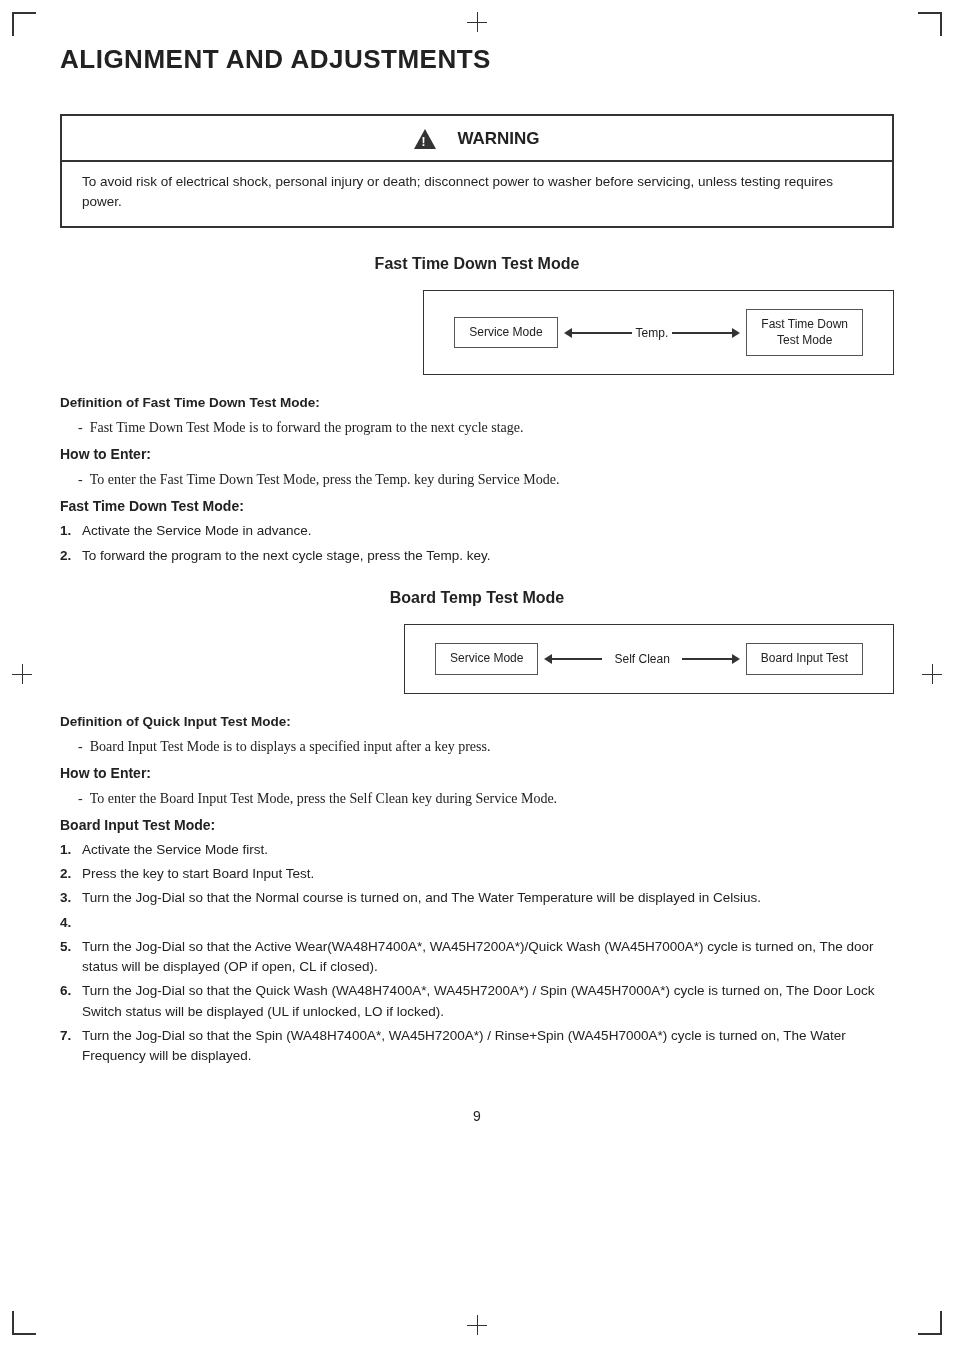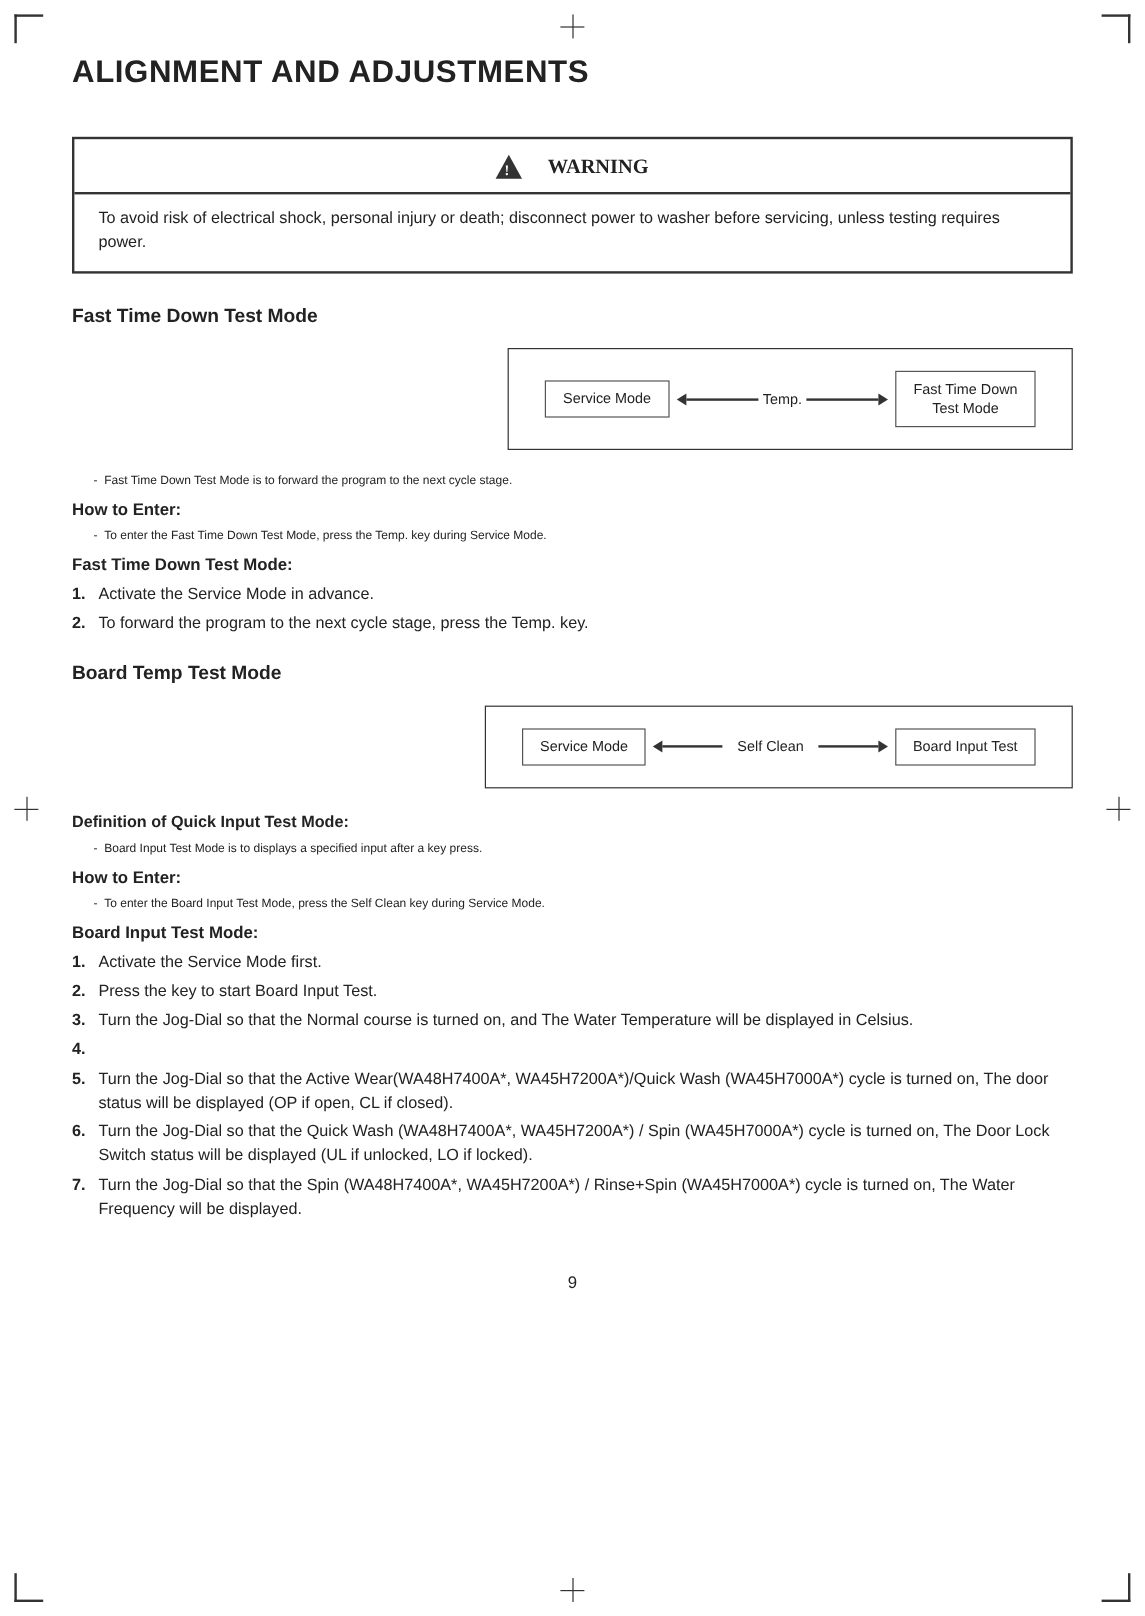--- a/index.html
+++ b/index.html
@@ -59,21 +59,20 @@
     .warning-header {
       display: flex;
       align-items: center;
       justify-content: center;
       padding: 10px 0 8px 0;
       border-bottom: 2px solid #333;
       margin-bottom: 10px;
       font-size: 17px;
       font-weight: bold;
       gap: 17px;
-      font-family: Liberation Serif, serif;
     }
     .warning-triangle {
       display: inline-block;
       width: 0;
       height: 0;
       border-left: 11px solid transparent;
       border-right: 11px solid transparent;
       border-bottom: 20px solid #333;
       position: relative;
       margin-right: 4px;
@@ -91,20 +90,21 @@
       padding: 0 20px;
       font-size: 13.5px;
       line-height: 1.5;
     }
 
     h2.section-title {
       font-size: 16px;
       font-weight: bold;
       margin-bottom: 14px;
       margin-top: 0;
+      text-align: center;
     }
 
     
     .diagram-container {
       display: flex;
       justify-content: flex-end;
       margin-bottom: 18px;
     }
     .diagram-box {
       border: 1.5px solid #333;
@@ -159,21 +159,22 @@
       margin-bottom: 4px;
     }
     .section-subtitle {
       font-weight: bold;
       margin-top: 6px;
       margin-bottom: 4px;
     }
     .dash-item {
       padding-left: 18px;
       margin-bottom: 4px;
-      font-size: 10px;
+      font-size: 14px;
+      font-family: Liberation Serif, serif;
     }
     .numbered-item {
       padding-left: 0;
       margin-bottom: 4px;
       font-size: 13.5px;
       display: flex;
       gap: 4px;
     }
     .numbered-item .num {
       font-weight: bold;
@@ -227,20 +228,21 @@
         <div class="line-h" style="width:60px;"></div>
         <div class="arrowhead-right"></div>
       </div>
       <div class="diagram-node">
         <span>Fast Time Down</span><br>
         <span>Test Mode</span>
       </div>
     </div>
   </div>
 
+  <p class="definition-header">Definition of Fast Time Down Test Mode:</p>
   <p class="dash-item">-&nbsp;&nbsp;<span>Fast Time Down Test Mode is to forward the program to the next cycle stage.</span></p>
   <p class="how-to-enter">How to Enter:</p>
   <p class="dash-item">-&nbsp;&nbsp;<span>To enter the Fast Time Down Test Mode, press the Temp. key during Service Mode.</span></p>
   <p class="section-subtitle">Fast Time Down Test Mode:</p>
   <div>
     <div class="numbered-item">
       <span class="num">1.</span>
       <span>Activate the Service Mode in advance.</span>
     </div>
     <div class="numbered-item">

